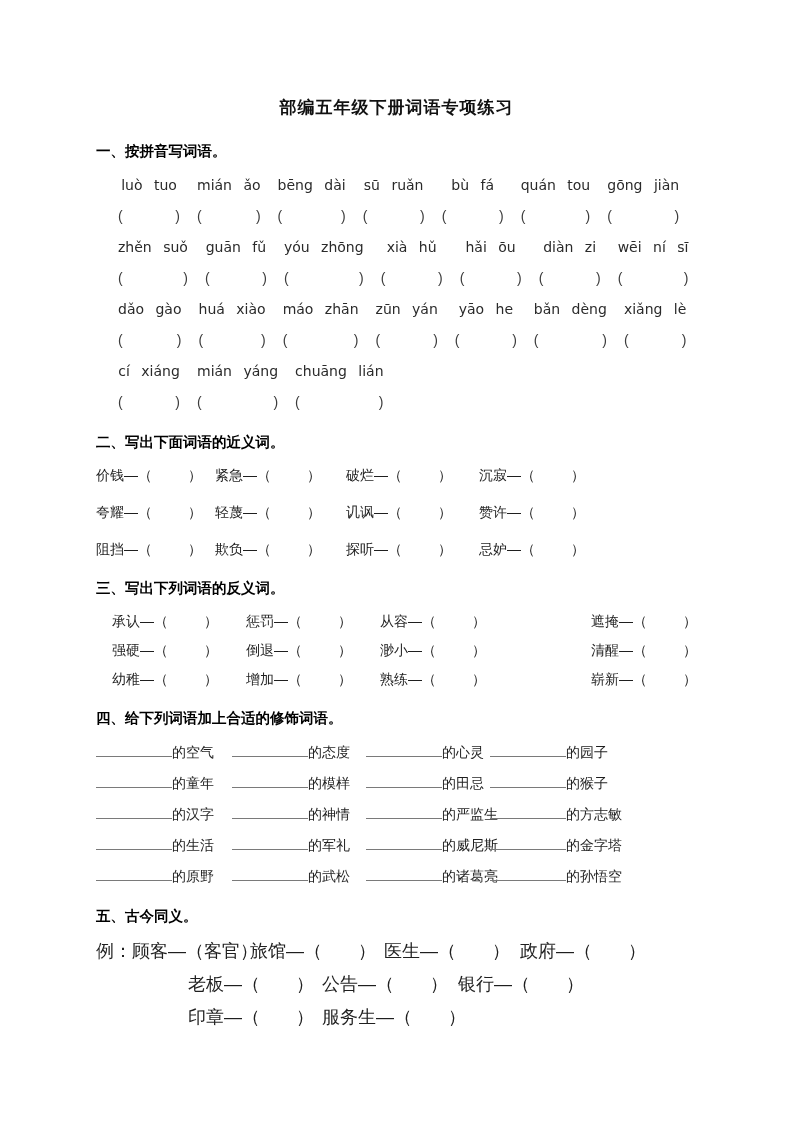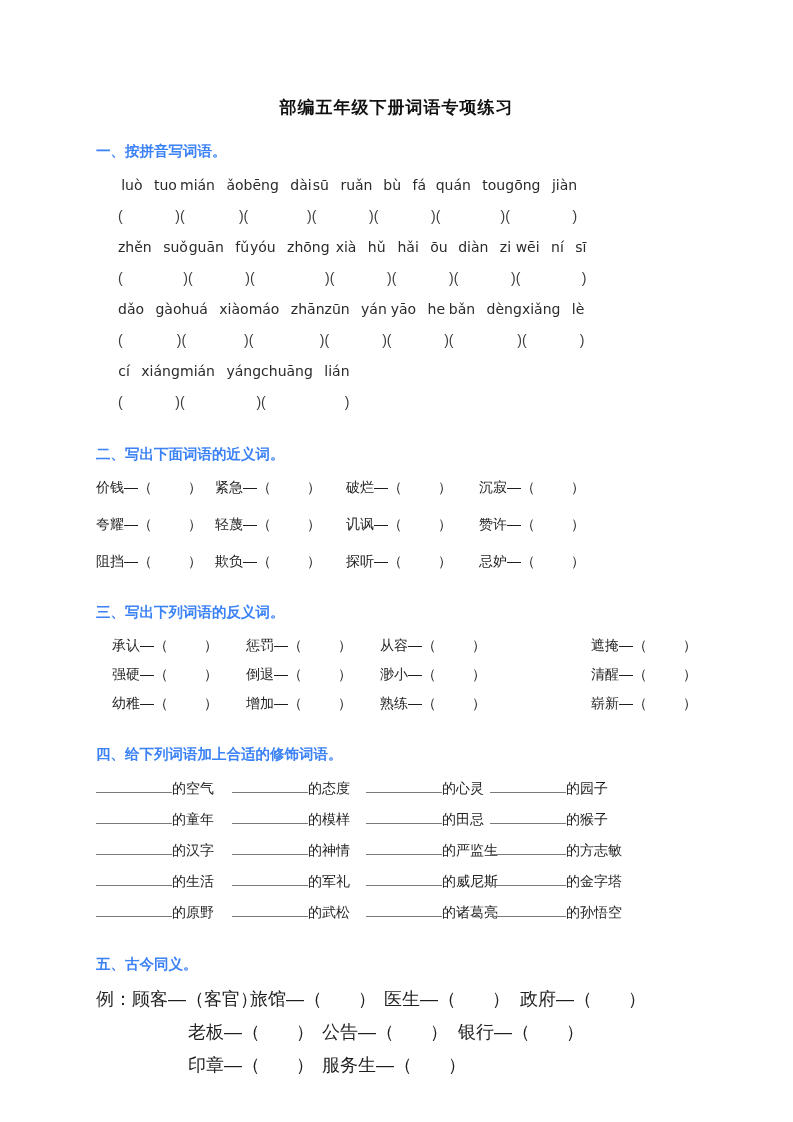--- a/index.html
+++ b/index.html
@@ -12,25 +12,25 @@
     font-family:"Liberation Sans","DejaVu Sans",sans-serif;
     color:#1f1f1f;
     overflow:hidden;
   }
   .title{
     font-size:17px;font-weight:bold;text-align:center;
     line-height:24px;margin-bottom:20px;letter-spacing:1px;color:#111;
   }
   .heading{
     font-size:14.5px;font-weight:bold;line-height:22px;
-    margin-bottom:8px;color:#3b82f6;
-  }
-  .heading.mt{margin-top:25px;}
+    margin-bottom:8px;color:#000000;
+  }
+  .heading.mt{margin-top:13px;}
   
-  .py-row{display:flex;padding-left:22px;}
+  .py-row{display:flex;gap:17px;padding-left:22px;}
   .pc{display:flex;flex-direction:column;align-items:center;min-width:62px;}
   .py{
     font-family:"DejaVu Sans",sans-serif;font-size:14px;line-height:31px;
     white-space:nowrap;word-spacing:7px;color:#2a2a2a;
   }
   .bl{
     display:flex;justify-content:space-between;align-self:stretch;
     line-height:31px;font-size:14px;color:#3c3c3c;
   }
   

